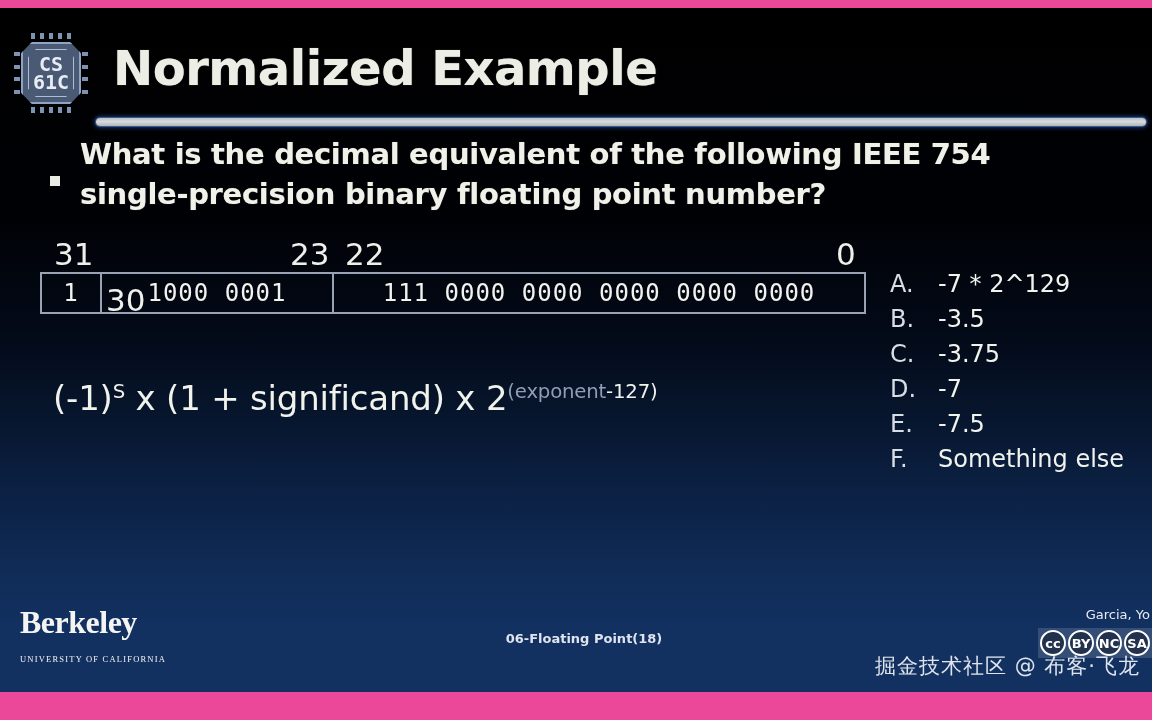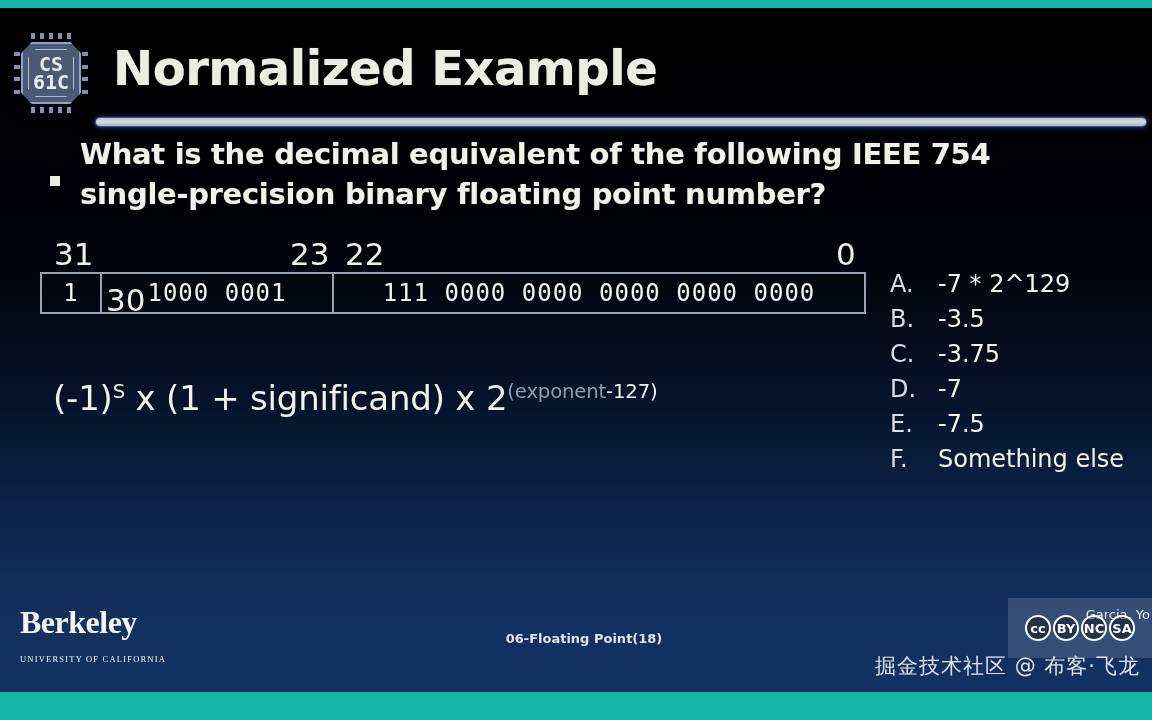--- a/index.html
+++ b/index.html
@@ -10,21 +10,21 @@
   body {
     width: 1152px;
     height: 720px;
     overflow: hidden;
     font-family: "Liberation Sans", sans-serif;
   }
   #slide {
     position: relative;
     width: 1152px;
     height: 720px;
-    background: #14b8a6;
+    background: #ec4899;
     overflow: hidden;
   }
   
   #canvas {
     position: absolute;
     left: 0;
     top: 8px;
     width: 1152px;
     height: 684px;
     background:
@@ -273,21 +273,21 @@
     font-size: 13px;
     white-space: nowrap;
   }
   #cc-badges {
     position: absolute;
     right: 0px;
     bottom: 34px;
     display: flex;
     gap: 2px;
     background: rgba(255,255,255,0.15);
-    padding: 17px;
+    padding: 2px;
   }
   .cc {
     width: 26px;
     height: 26px;
     border-radius: 50%;
     border: 2px solid #ffffff;
     color: #ffffff;
     display: flex;
     align-items: center;
     justify-content: center;

